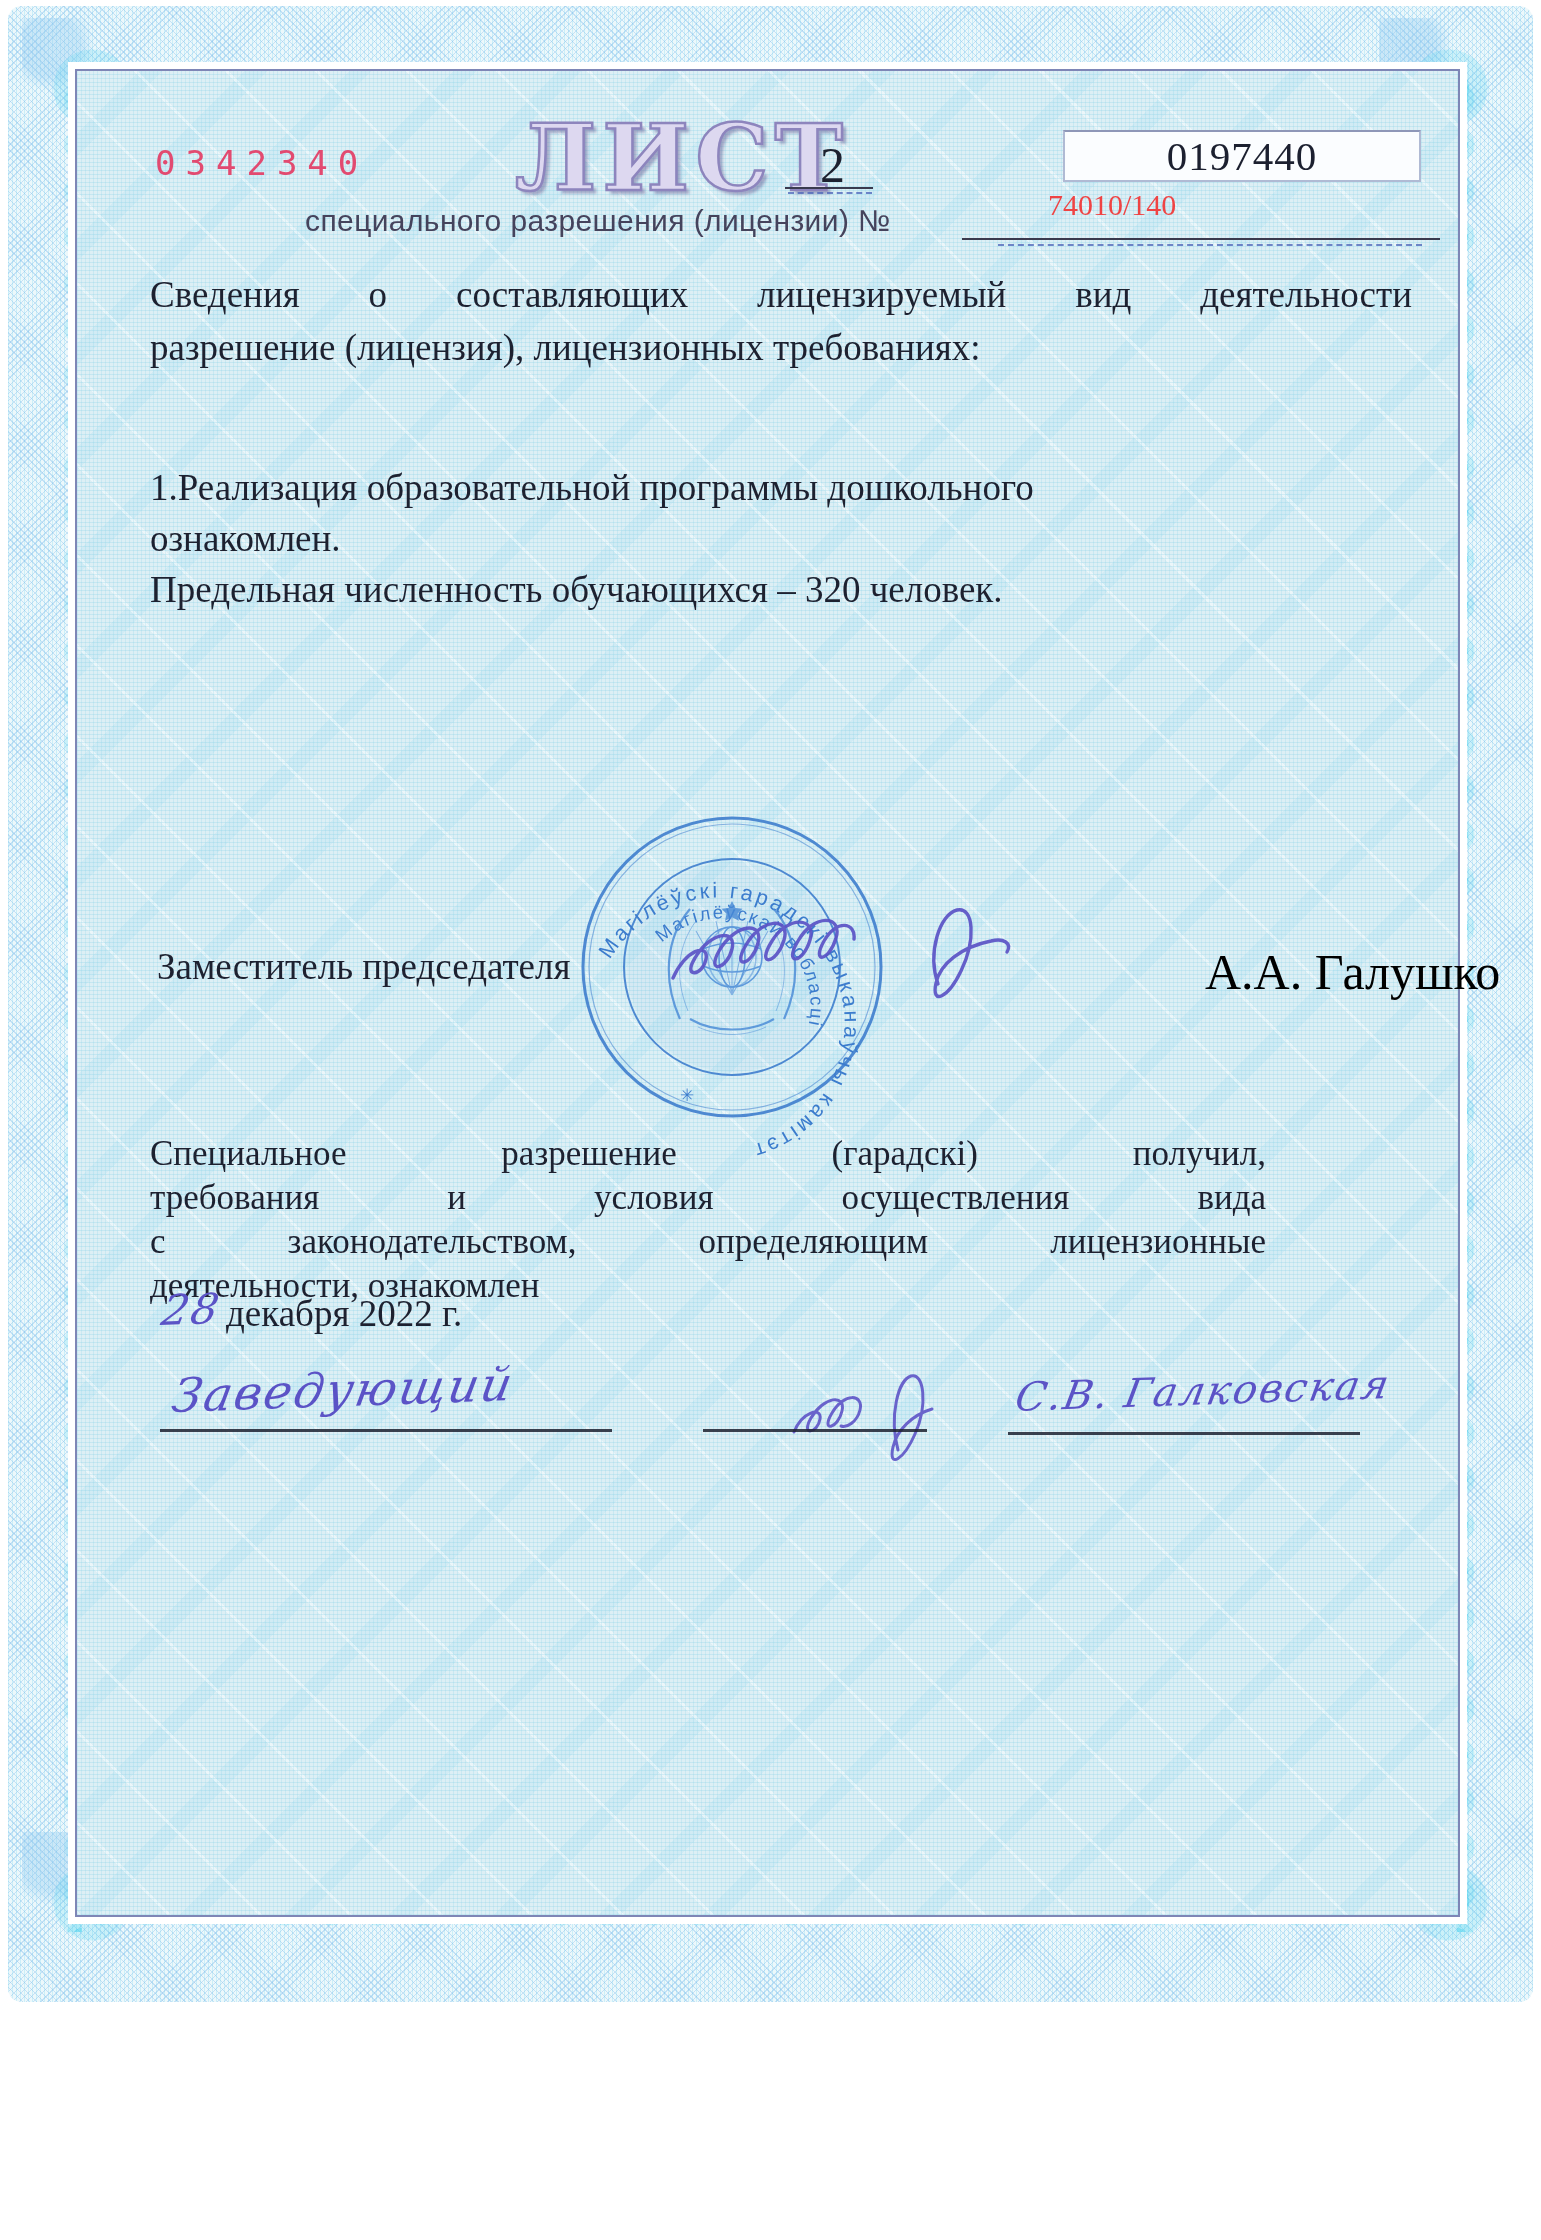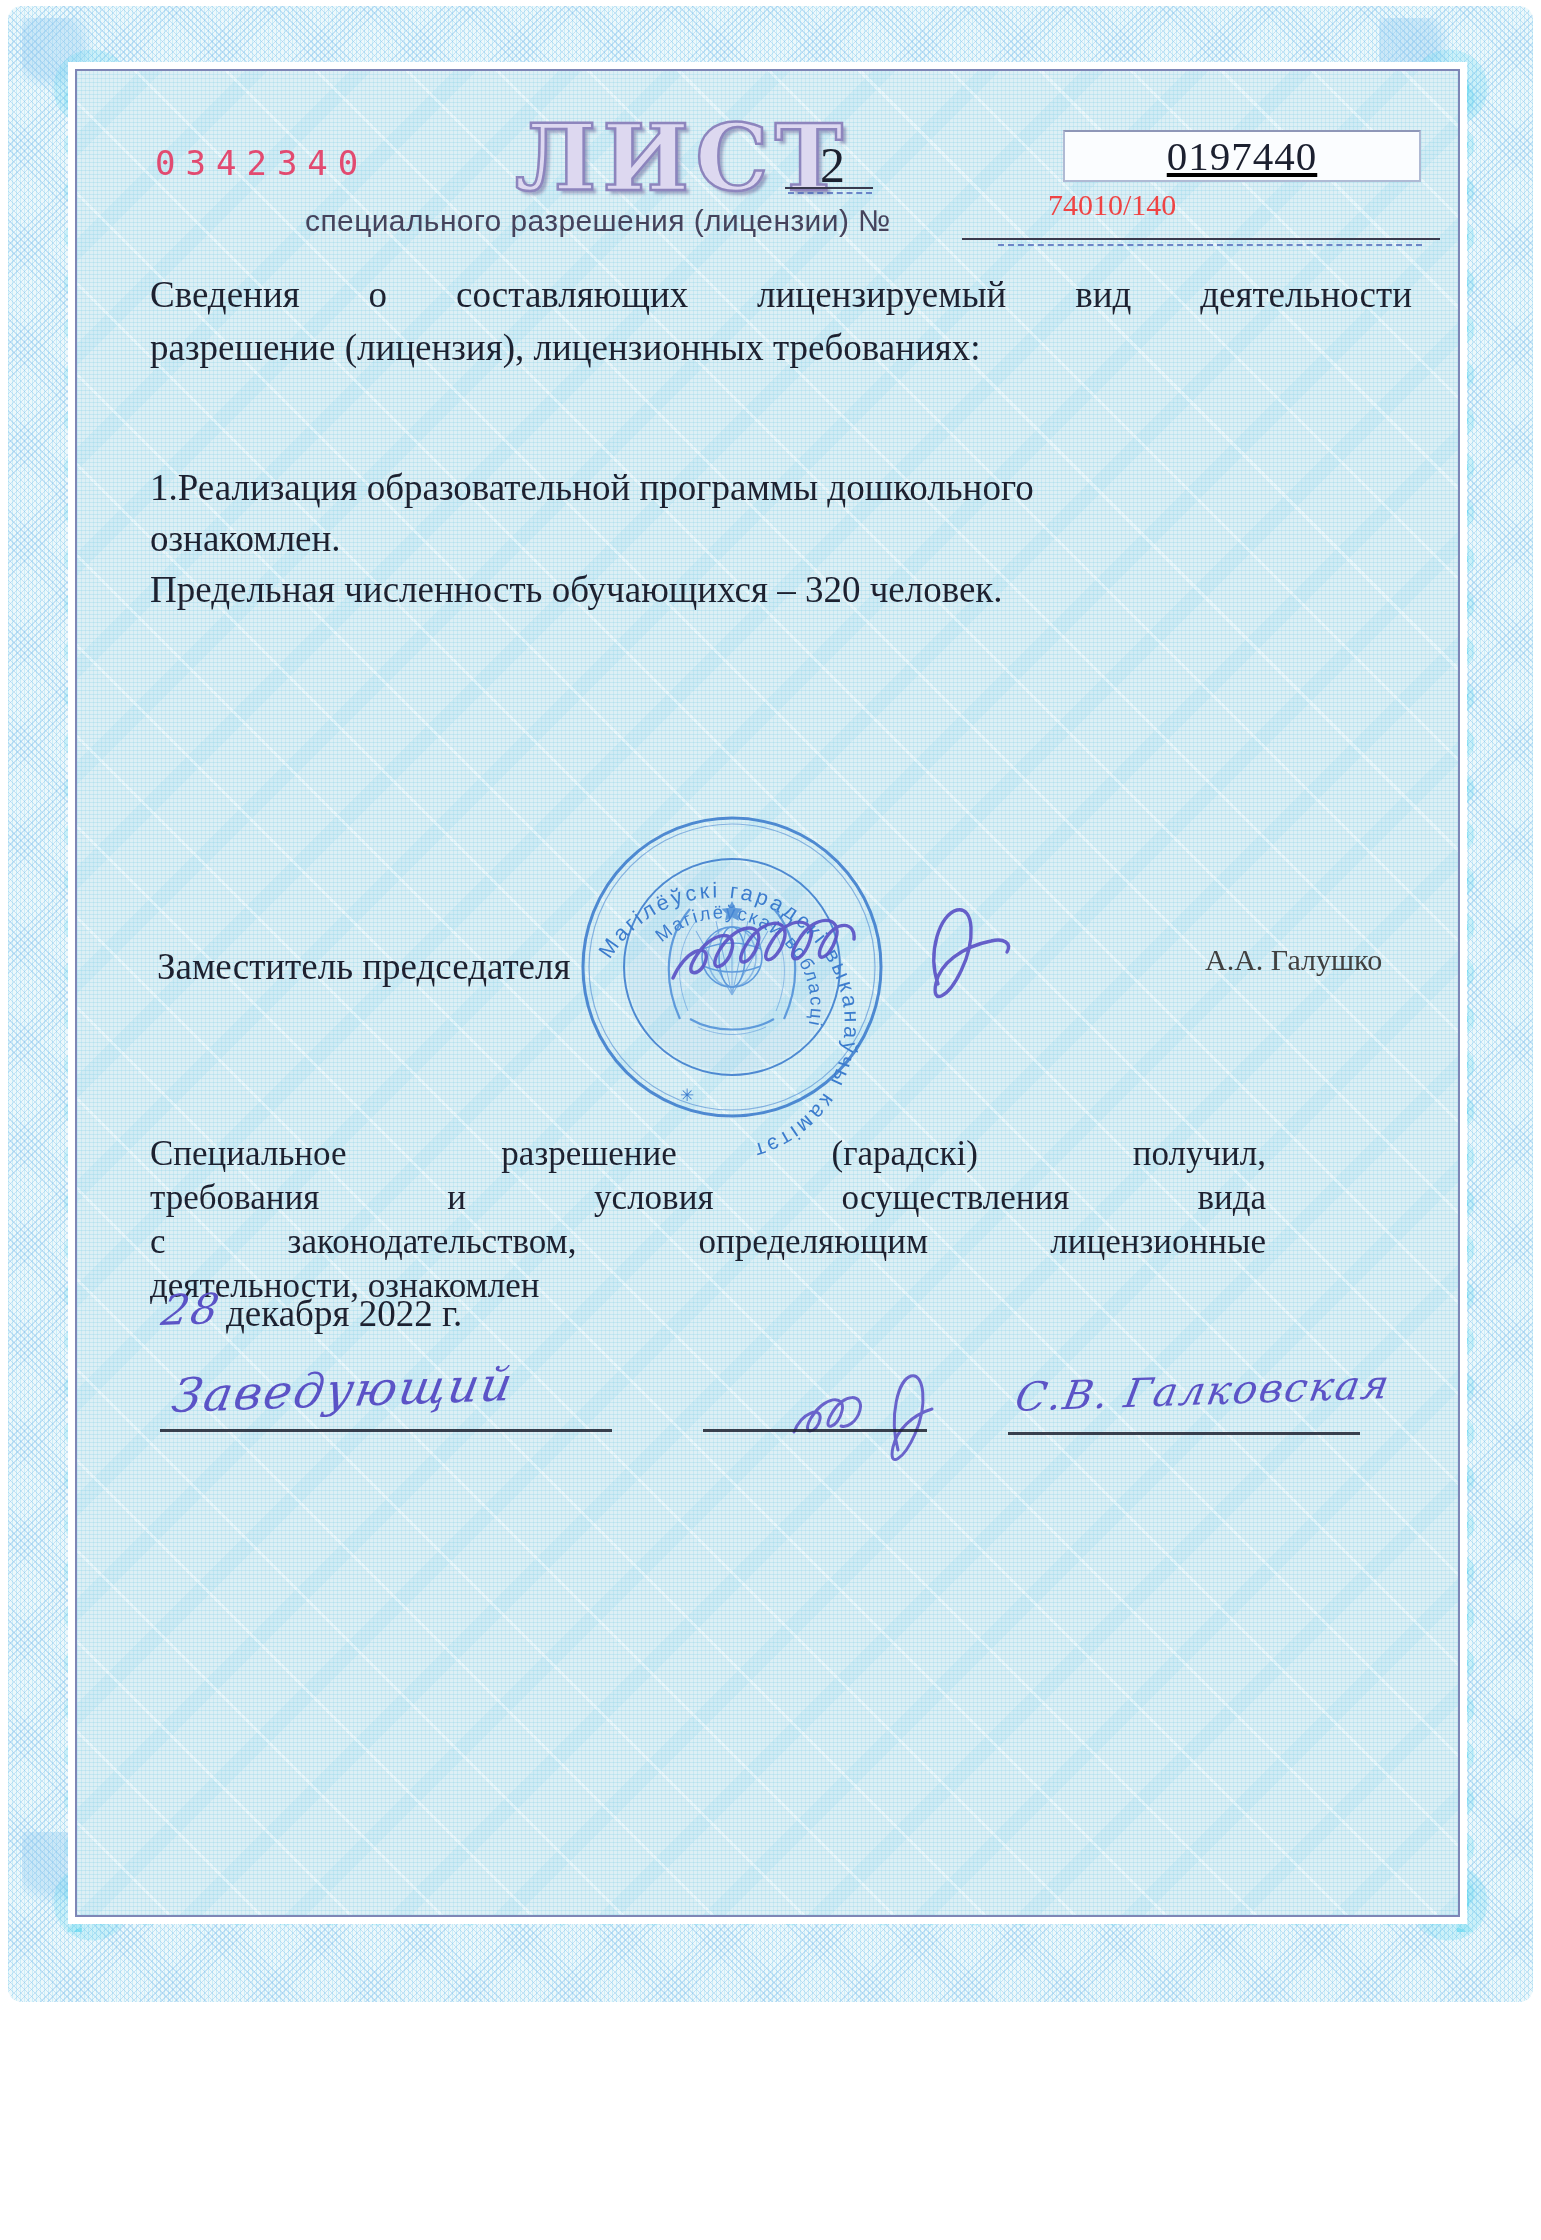--- a/index.html
+++ b/index.html
@@ -61,39 +61,39 @@
   }
   .sheet-title {
     font-family:"DejaVu Serif", "Liberation Serif", serif;
     font-weight:700; font-size:92px; letter-spacing:6px; line-height:1;
     color:#ddd8f0; -webkit-text-stroke:2.5px #8d85bd;
     text-shadow:4px 4px 3px rgba(104,98,152,.5), 0 0 1px #8d85bd;
   }
   .page-num { font-size:50px; color:#1d2130; }
   .blank-box {
     background:#fbfdff; border:2px solid #b0bad4; border-top-color:#8e97b8;
-    display:flex; align-items:center; justify-content:center;text-decoration:underline;
+    display:flex; align-items:center; justify-content:center;
   }
   .blank-num { font-size:41px; color:#1c2030; letter-spacing:1px; }
   .subtitle {
     font-family:"Liberation Sans", sans-serif;
     font-size:30px; color:#45435c; letter-spacing:.4px;
   }
   .license-num { font-size:30px; color:#ef4444; }
   .rule { background:#3a3a4e; height:2px; }
   .micro { border-top:2px dashed #4a62b8; opacity:.75; height:0; }
 
   .para { color:#1d2130; }
   .p1 .ln { font-size:37px; line-height:53px; }
   .p2 .ln { font-size:37px; line-height:51px; }
   .p3 .ln { font-size:35px; line-height:44px; }
   .jl { text-align:justify; text-align-last:justify; }
 
   .officer-title { font-size:37px; color:#1d2130; }
-  .officer-name  { font-size:30px; color:#404040; }
+  .officer-name  { font-size:50px; color:#000000; }
   .date-rest { font-size:37px; color:#1d2130; }
 
   .hand {
     font-family:"DejaVu Serif", serif; font-style:italic;
     color:#5b53c6; transform:skewX(-12deg) rotate(-2deg);
     transform-origin:left bottom; letter-spacing:2px;
   }
   .hw-pos  { font-size:47px; }
   .hw-name { font-size:40px; }
   .hw-day  { font-size:42px; }

